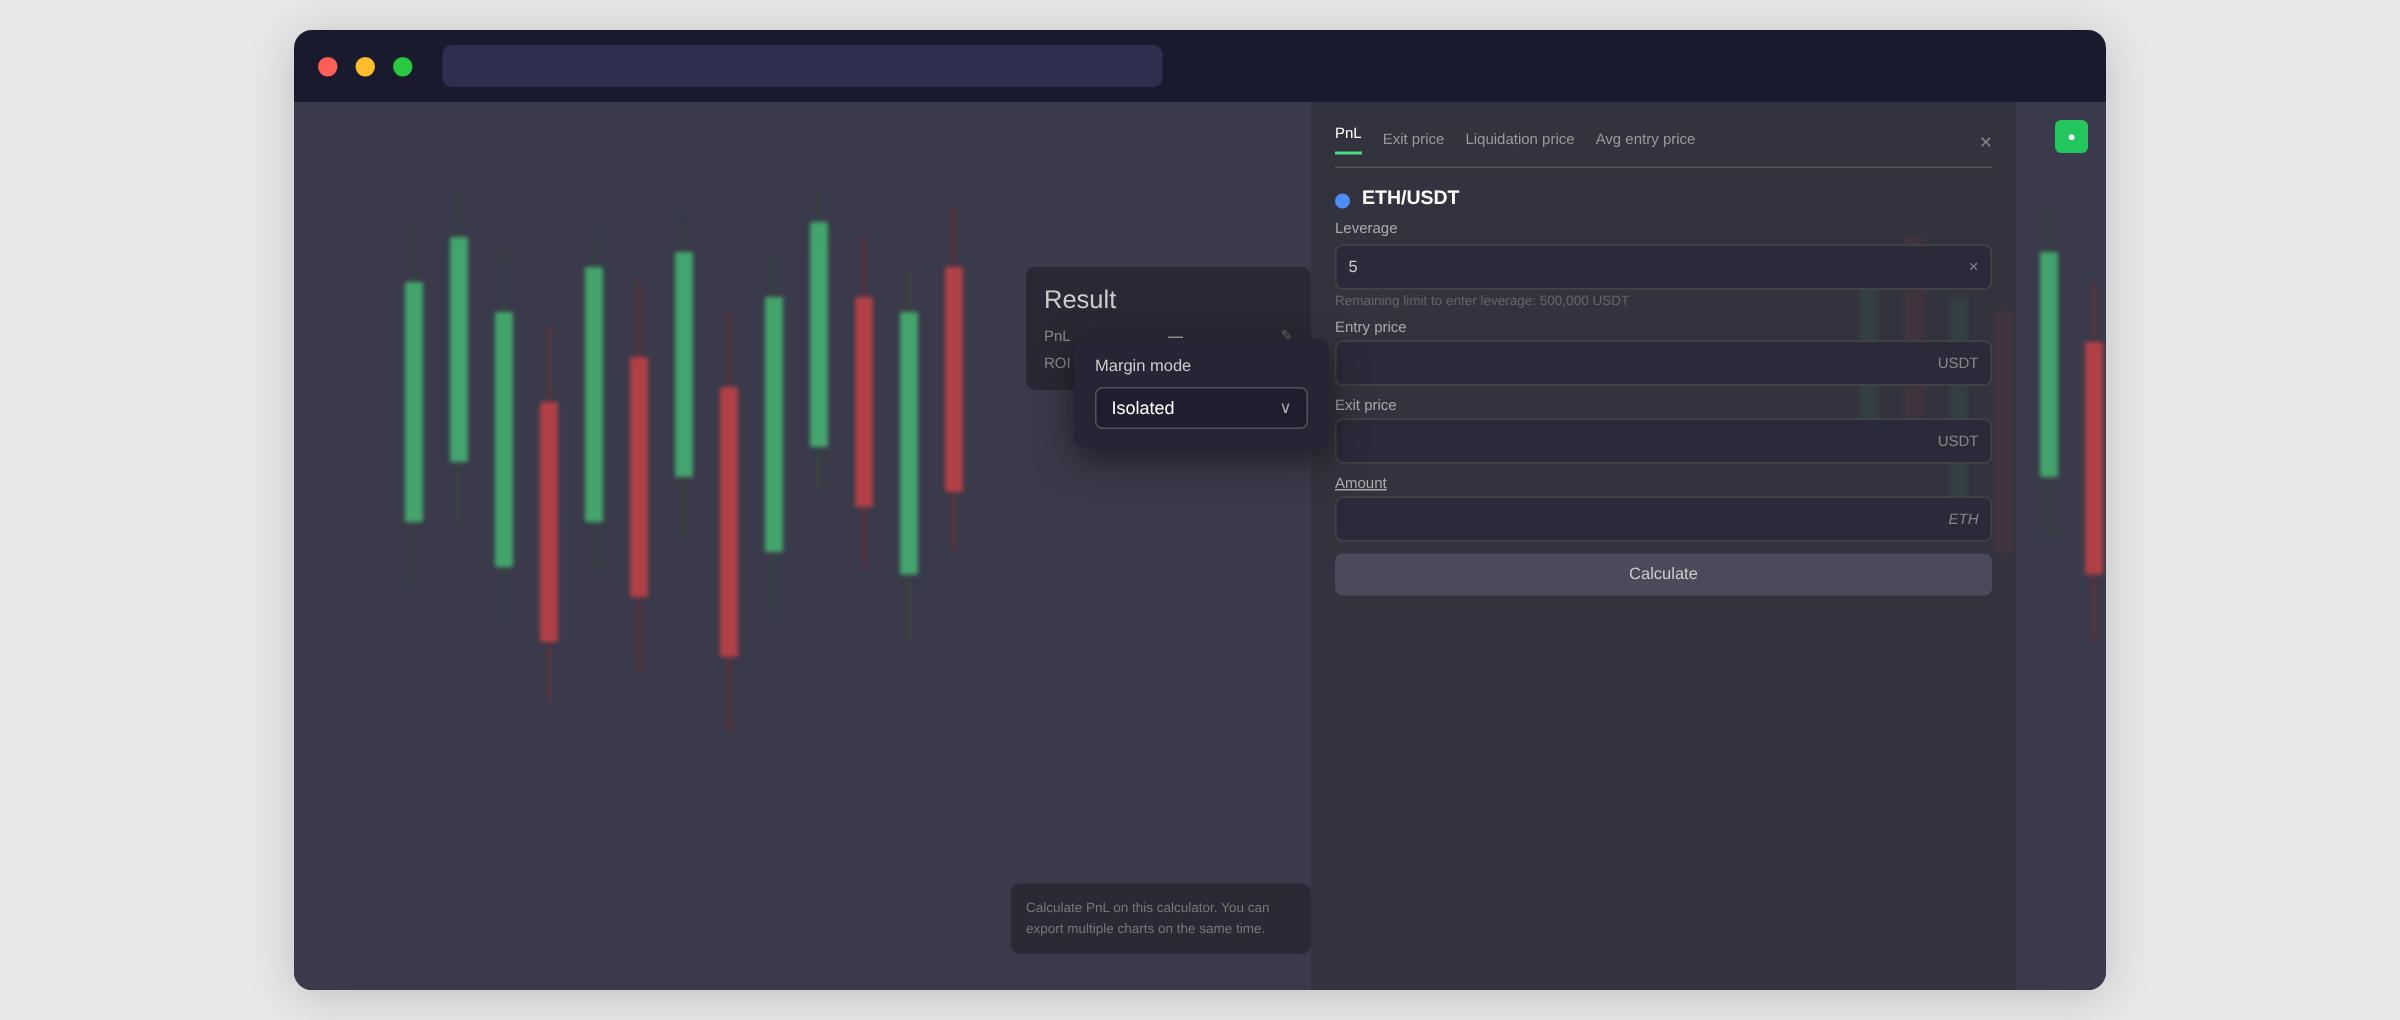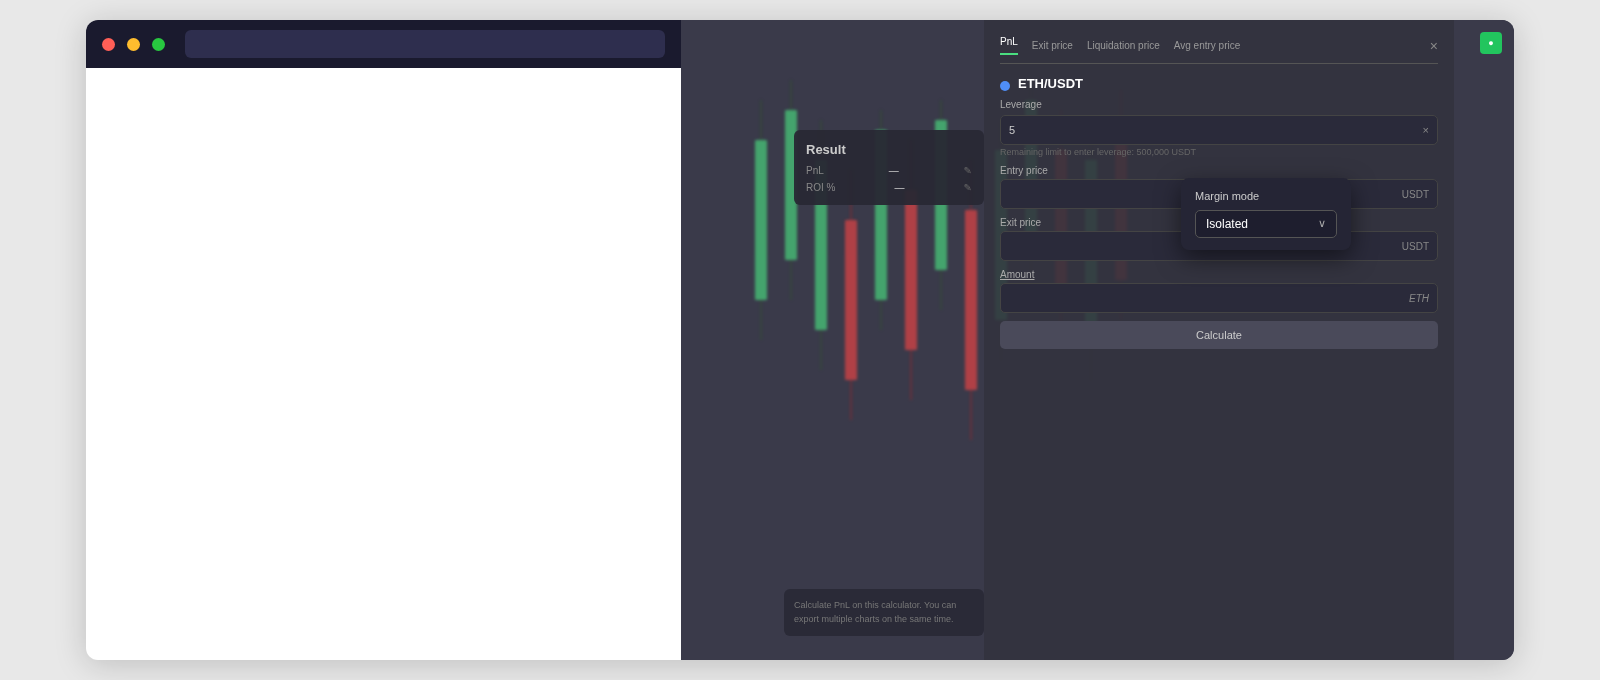--- a/index.html
+++ b/index.html
@@ -5,28 +5,28 @@
     * { margin: 0; padding: 0; box-sizing: border-box; }
     body {
       background: #e8e8e8;
       display: flex;
       align-items: center;
       justify-content: center;
       height: 100vh;
       font-family: -apple-system, BlinkMacSystemFont, 'Segoe UI', sans-serif;
     }
     .browser-window {
-      width: 1428px;
+      width: 1208px;
       height: 640px;
       background: #fff;
       border-radius: 12px;
       box-shadow: 0 4px 32px rgba(0,0,0,0.18);
       overflow: hidden;
       display: flex;
-      flex-direction: row;
+      flex-direction: column;
     }
     .browser-titlebar {
       background: #1a1a2e;
       height: 48px;
       display: flex;
       align-items: center;
       padding: 0 16px;
       gap: 12px;
       flex-shrink: 0;
     }
@@ -61,21 +61,21 @@
       position: absolute;
       inset: 0;
       background: #3a3a4a;
       overflow: hidden;
     }
 
     
     .dropdown-popup {
       position: absolute;
       top: 158px;
-      left: 500px;
+      left: 520px;
       width: 170px;
       background: #252535;
       border-radius: 8px;
       padding: 12px 14px;
       box-shadow: 0 8px 24px rgba(0,0,0,0.5);
       z-index: 100;
     }
   </style>
 </head>
 <body>
@@ -217,21 +217,21 @@
         <div style="color:#aaa;font-size:10px;margin-bottom:3px;text-decoration:underline;">Amount</div>
         <div style="display:flex;align-items:center;background:#2a2a3a;border:1px solid #444;border-radius:5px;height:30px;padding:0 8px;justify-content:flex-end;font-style:italic;">
           <span style="color:#888;font-size:10px;">ETH</span>
         </div>
       </div>
 
       <button style="background:#4a4a5a;color:#ccc;border:none;border-radius:5px;padding:8px 0;font-size:11px;cursor:pointer;width:100%;">Calculate</button>
     </div>
 
     <div style="position:absolute; top:110px; right:530px; width:190px; background:rgba(40,40,52,0.95); border-radius:6px; padding:12px;">
-      <div style="color:#ccc; font-size:13px; margin-bottom:8px; font-weight:700;">Result</div>
+      <div style="color:#ccc; font-size:17px; margin-bottom:8px; font-weight:400;">Result</div>
       <div style="display:flex;justify-content:space-between;align-items:center;margin-bottom:6px;">
         <span style="color:#888;font-size:10px;">PnL</span>
         <span style="color:#ccc;font-size:10px;">—</span>
         <span style="color:#666;font-size:10px;cursor:pointer;">✎</span>
       </div>
       <div style="display:flex;justify-content:space-between;align-items:center;">
         <span style="color:#888;font-size:10px;">ROI %</span>
         <span style="color:#ccc;font-size:10px;">—</span>
         <span style="color:#666;font-size:10px;cursor:pointer;">✎</span>
       </div>

